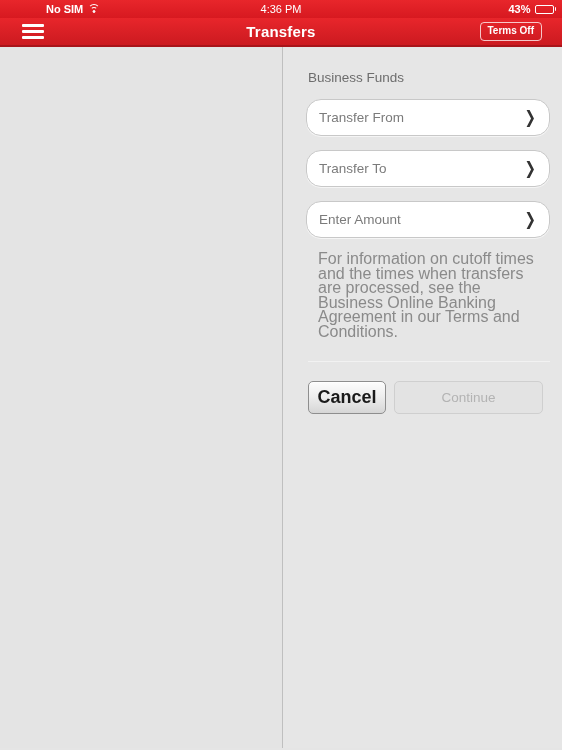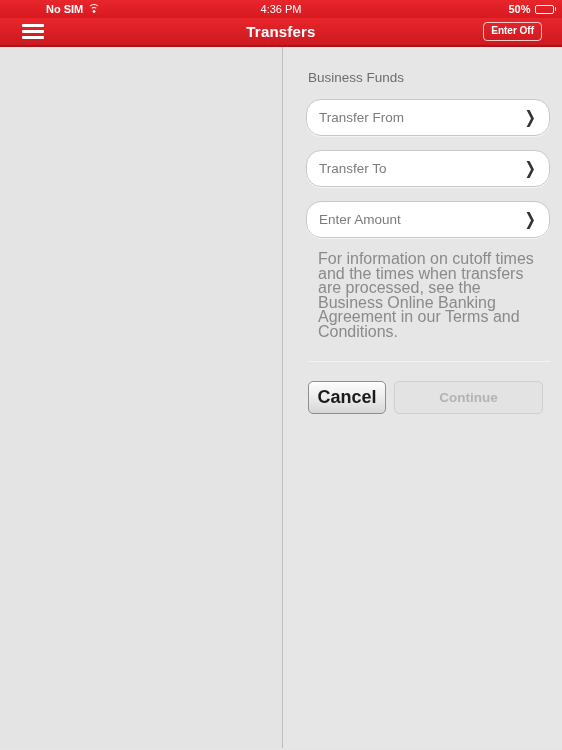--- a/index.html
+++ b/index.html
@@ -255,56 +255,56 @@
     color: #1a1a1a;
     border: 1px solid #8e8e8e;
     box-shadow: inset 0 1px 0 rgba(255,255,255,0.9);
   }
   .btn-continue {
     width: 149px;
     background: #e3e3e3;
     color: #b3b3b3;
     border: 1px solid #cfcfcf;
     cursor: default;
-    font-weight: bold;
+    font-weight: normal;
     font-size: 13.5px;
   }
 </style>
 </head>
 <body>
 
 <div id="app">
 
   <div class="statusbar">
     <div class="status-left">
       <span>No SIM</span>
       <span class="wifi-icon">
         <i></i>
           <i></i>
           <i></i>
       </span>
     </div>
     <div class="status-center">4:36 PM</div>
     <div class="status-right">
-      <span>50%</span>
+      <span>43%</span>
       <span class="battery">
         <span class="battery-body"><span class="battery-fill"></span></span>
         <span class="battery-cap"></span>
       </span>
     </div>
   </div>
 
   <div class="navbar">
     <div class="hamburger">
       <span></span>
         <span></span>
         <span></span>
     </div>
     <div class="nav-title">Transfers</div>
-    <div class="signoff">Enter Off</div>
+    <div class="signoff">Terms Off</div>
   </div>
 
   <div class="content">
 
     <div class="left-pane"></div>
 
     <div class="right-pane">
 
       <div class="section-title">Business Funds</div>
 

